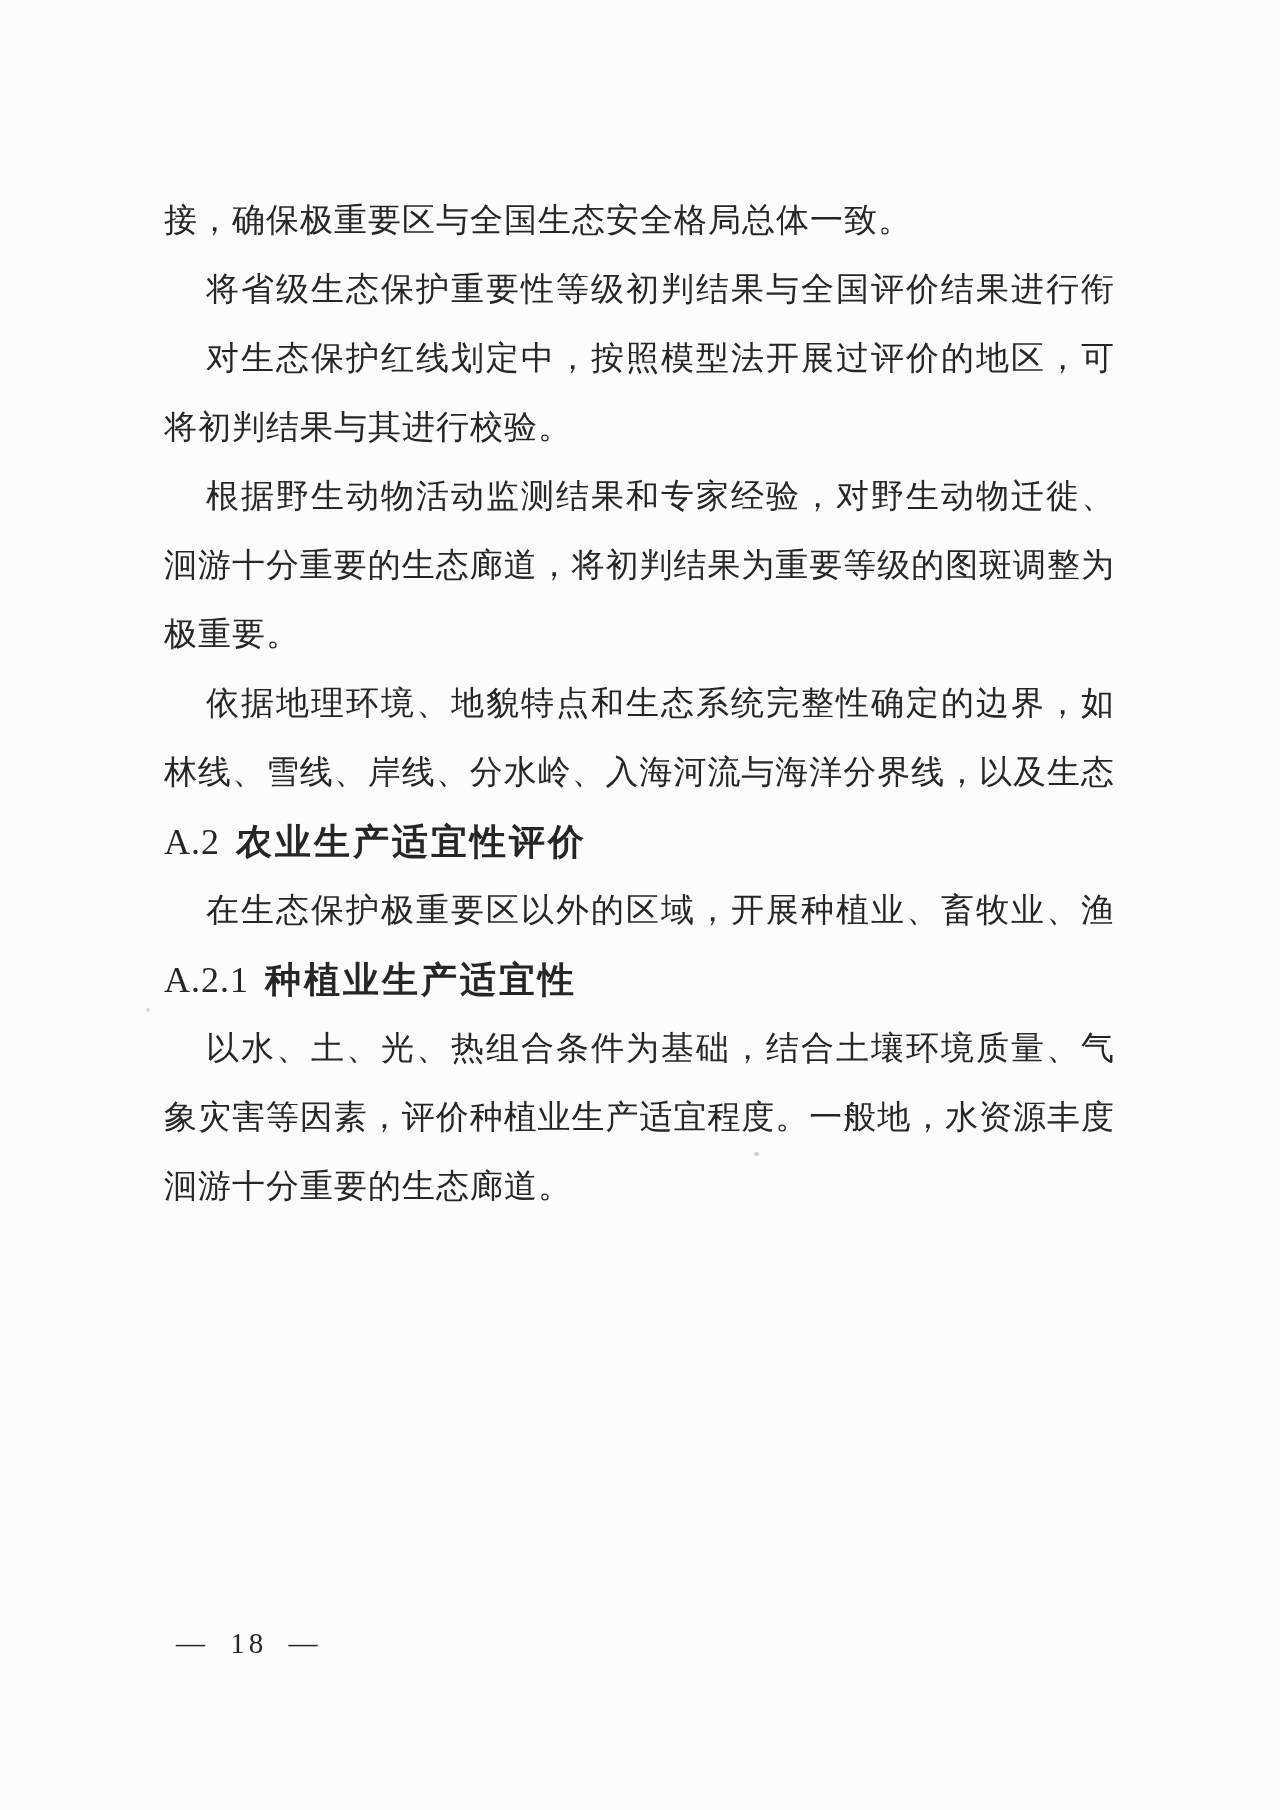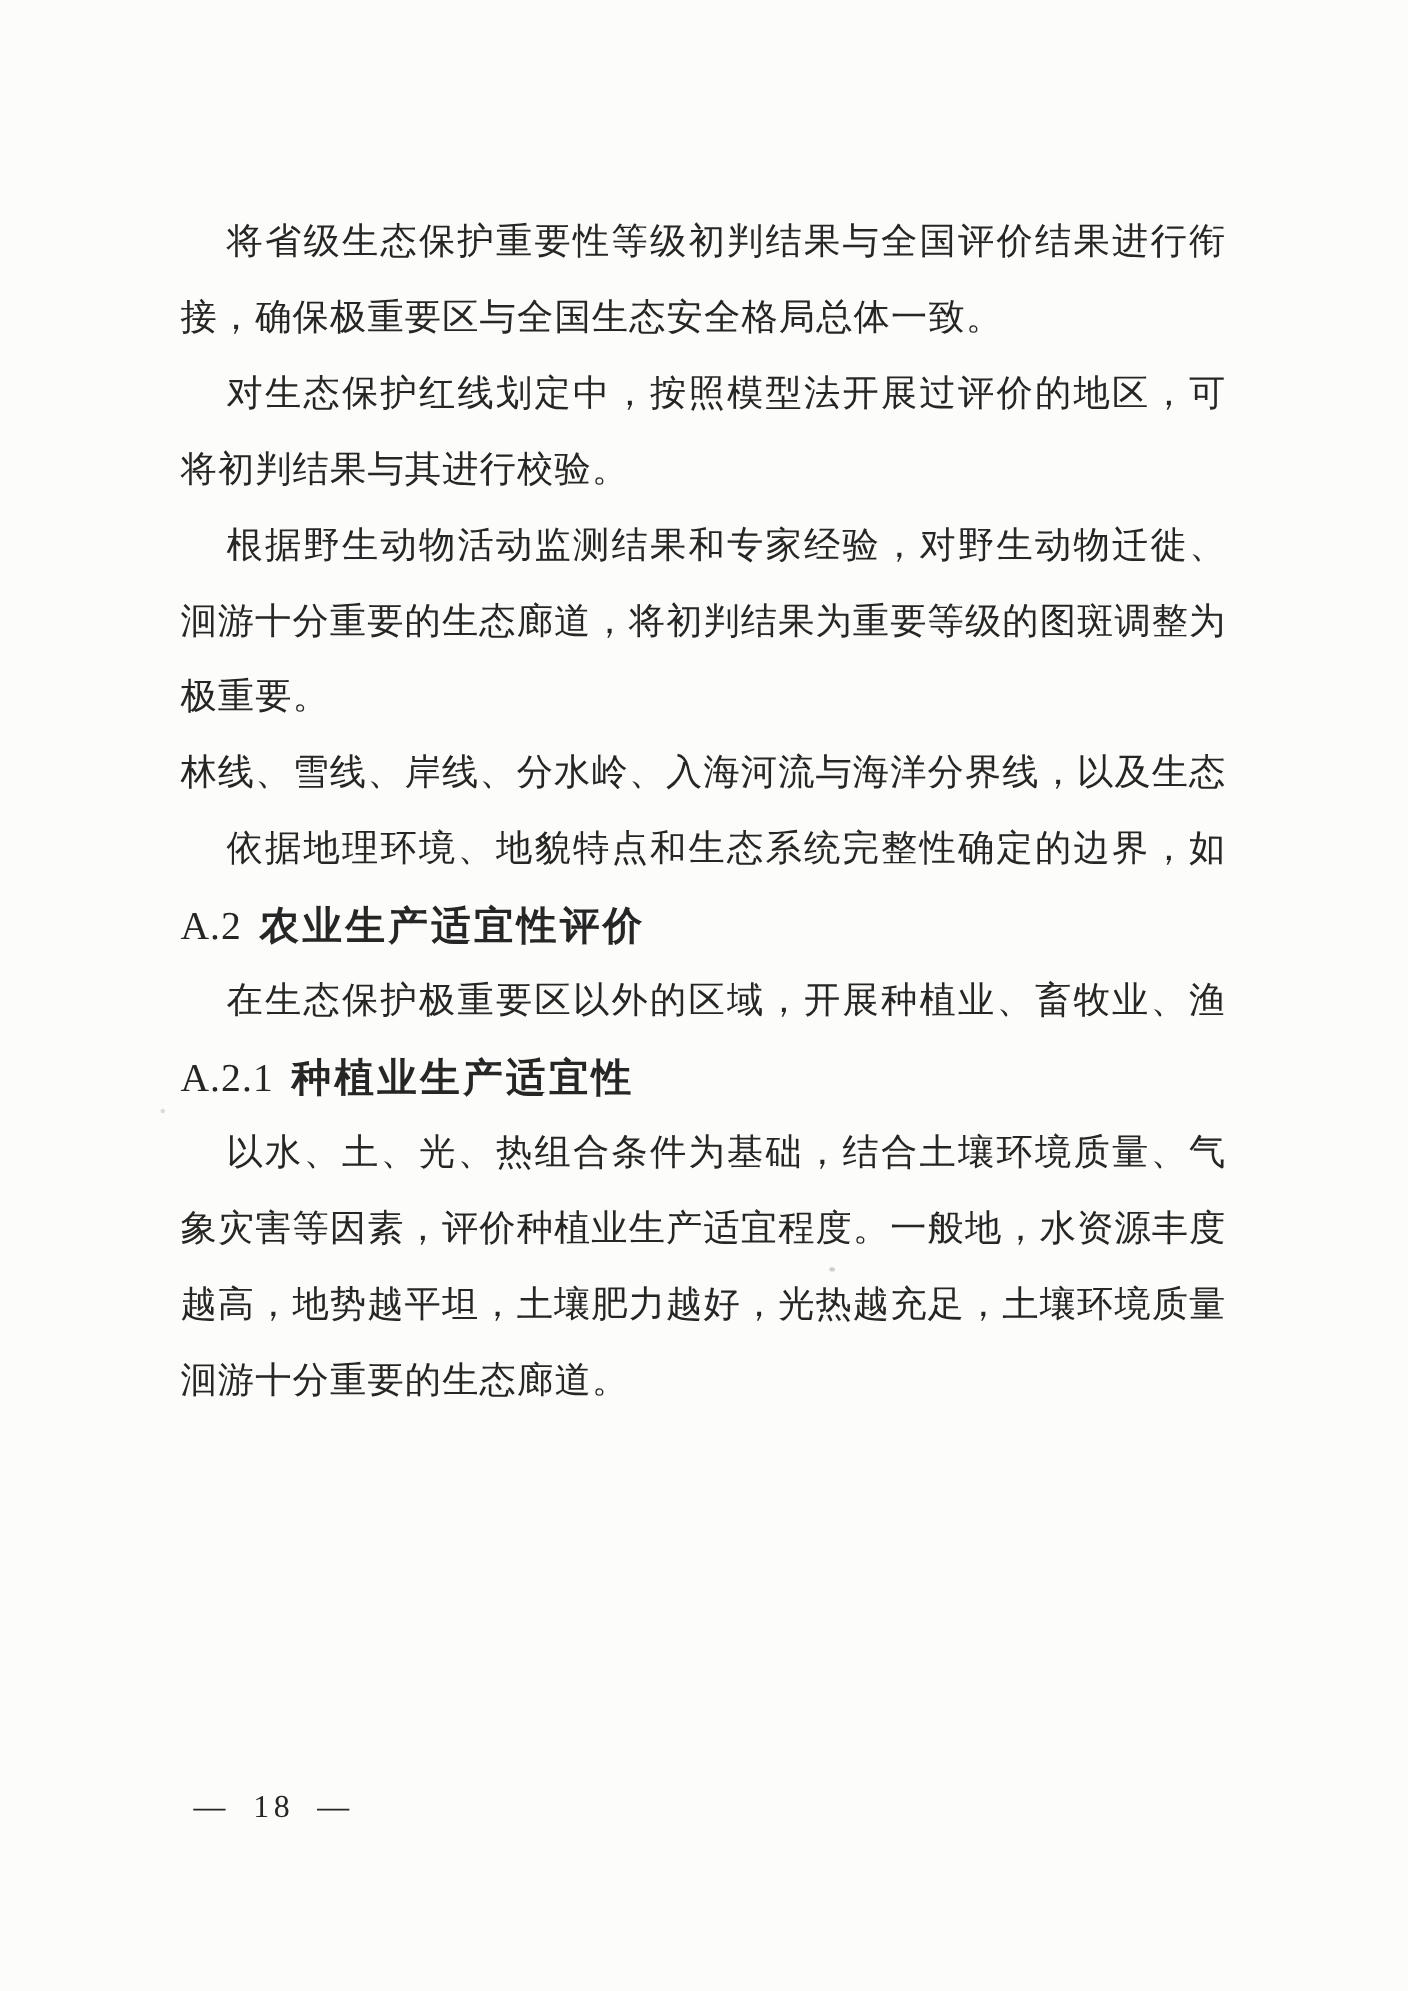--- a/index.html
+++ b/index.html
@@ -73,33 +73,32 @@
     background: #8a8a86;
   }
   .speck.s1 { left: 754px; top: 1152px; width: 5px; height: 4px; opacity: .4; }
   .speck.s2 { left: 146px; top: 1008px; width: 4px; height: 4px; opacity: .3; }
 </style>
 </head>
 <body>
 
 <div class="page">
   <main class="doc-body">
+      <div class="line">接，确保极重要区与全国生态安全格局总体一致。</div>
       <div class="line indent justify">将省级生态保护重要性等级初判结果与全国评价结果进行衔</div>
-      <div class="line">接，确保极重要区与全国生态安全格局总体一致。</div>
       <div class="line indent justify">对生态保护红线划定中，按照模型法开展过评价的地区，可</div>
       <div class="line">将初判结果与其进行校验。</div>
       <div class="line indent justify">根据野生动物活动监测结果和专家经验，对野生动物迁徙、</div>
       <div class="line justify">洄游十分重要的生态廊道，将初判结果为重要等级的图斑调整为</div>
       <div class="line">极重要。</div>
+      <div class="line indent justify">依据地理环境、地貌特点和生态系统完整性确定的边界，如</div>
       <div class="line justify">林线、雪线、岸线、分水岭、入海河流与海洋分界线，以及生态</div>
-      <div class="line indent justify">依据地理环境、地貌特点和生态系统完整性确定的边界，如</div>
       <div class="line heading"><span class="hnum">A.2</span><span class="htitle">农业生产适宜性评价</span></div>
       <div class="line indent justify">在生态保护极重要区以外的区域，开展种植业、畜牧业、渔</div>
       <div class="line heading"><span class="hnum">A.2.1</span><span class="htitle">种植业生产适宜性</span></div>
       <div class="line indent justify">以水、土、光、热组合条件为基础，结合土壤环境质量、气</div>
       <div class="line justify">象灾害等因素，评价种植业生产适宜程度。一般地，水资源丰度</div>
-      <div class="line justify">越高，地势越平坦，土壤肥力越好，光热越充足，土壤环境质量</div>
       <div class="line">洄游十分重要的生态廊道。</div>
     </main>
   <div class="page-number">— 18 —</div>
   <div class="speck s1"></div>
   <div class="speck s2"></div>
 </div>
 
 </body></html>

